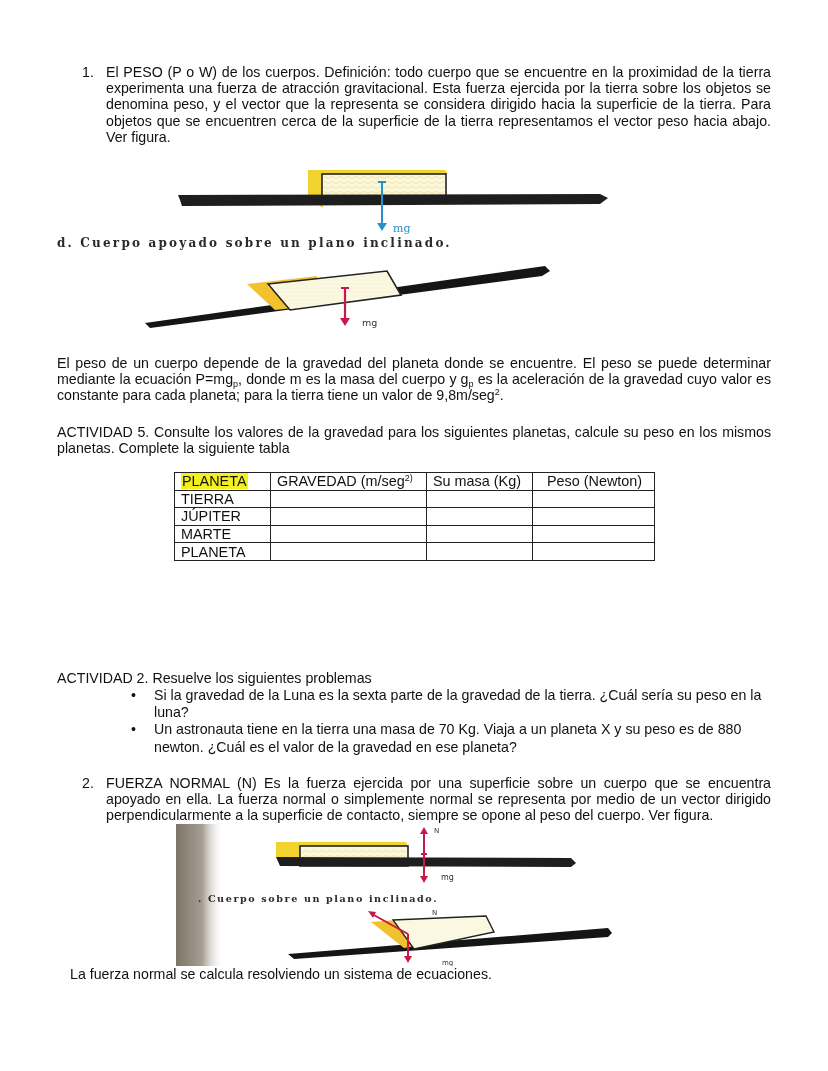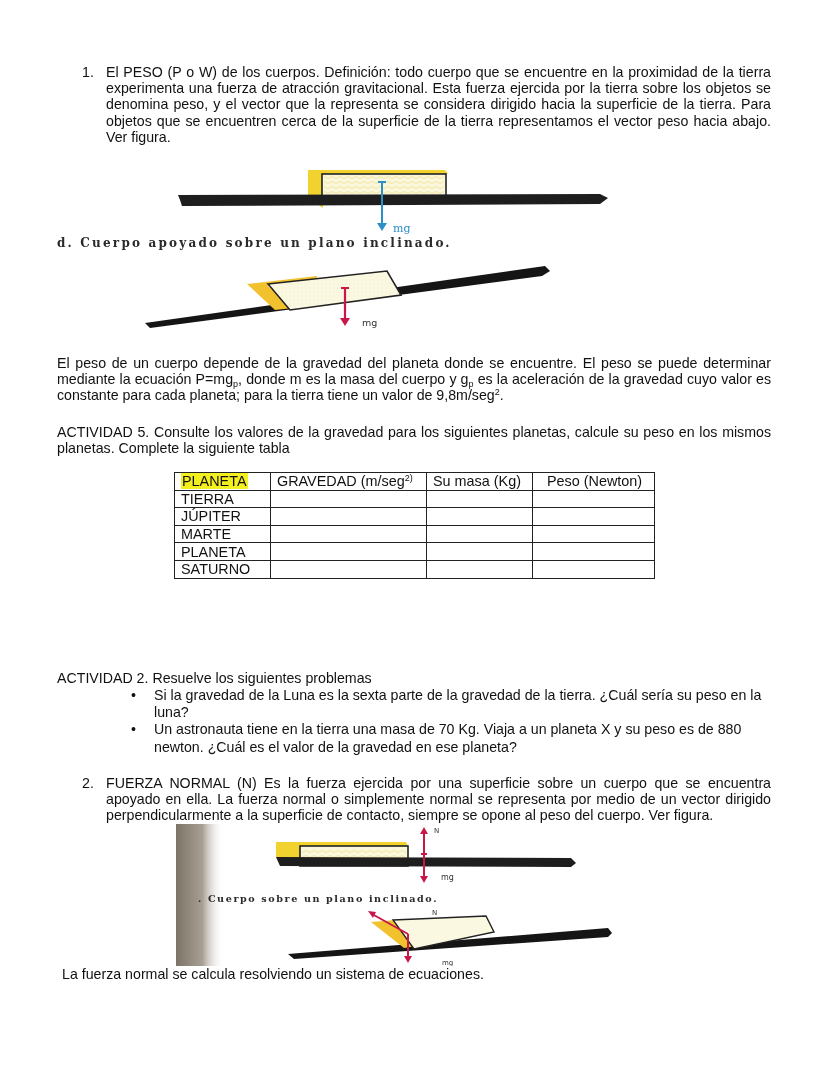--- a/index.html
+++ b/index.html
@@ -111,26 +111,20 @@
       <td></td>
       <td></td>
       <td></td>
     </tr>
     <tr>
       <td>PLANETA</td>
       <td></td>
       <td></td>
       <td></td>
     </tr>
-    <tr>
-      <td>SATURNO</td>
-      <td></td>
-      <td></td>
-      <td></td>
-    </tr>
   </tbody>
     </table>
 
   <div class="block" style="left:57px;top:670px;">ACTIVIDAD 2. Resuelve los siguientes problemas</div>
   <ul class="bullets">
     <li>
       <span class="dot">•</span>
       <span>Si la gravedad de la Luna es la sexta parte de la gravedad de la tierra. ¿Cuál sería su peso en la luna?</span>
     </li>
     <li>
@@ -175,15 +169,15 @@
     <polygon points="195,98 220,96 240,122 228,124" fill="#f2c12e"></polygon>
     <polygon points="217,96 310,92 318,108 238,125" fill="#fbf8e2" stroke="#222" stroke-width="1.4"></polygon>
     <line x1="196" y1="90" x2="232" y2="110" stroke="#c8184a" stroke-width="2"></line>
     <polygon points="192,87 200,88 197,94" fill="#c8184a"></polygon>
     <line x1="232" y1="110" x2="232" y2="134" stroke="#c8184a" stroke-width="2"></line>
     <polygon points="228,132 236,132 232,139" fill="#c8184a"></polygon>
     <text x="256" y="91" font-family="DejaVu Sans, sans-serif" font-size="7" fill="#333">N</text>
     <text x="266" y="141" font-family="DejaVu Sans, sans-serif" font-size="7" fill="#333">mg</text>
   </svg>
 
-  <p class="block" style="left:62px;top:966px;text-align:center;">La fuerza normal se calcula resolviendo un sistema de ecuaciones.</p>
+  <p class="block" style="left:70px;top:966px;text-align:center;">La fuerza normal se calcula resolviendo un sistema de ecuaciones.</p>
 
 </div>
 
 </body></html>

